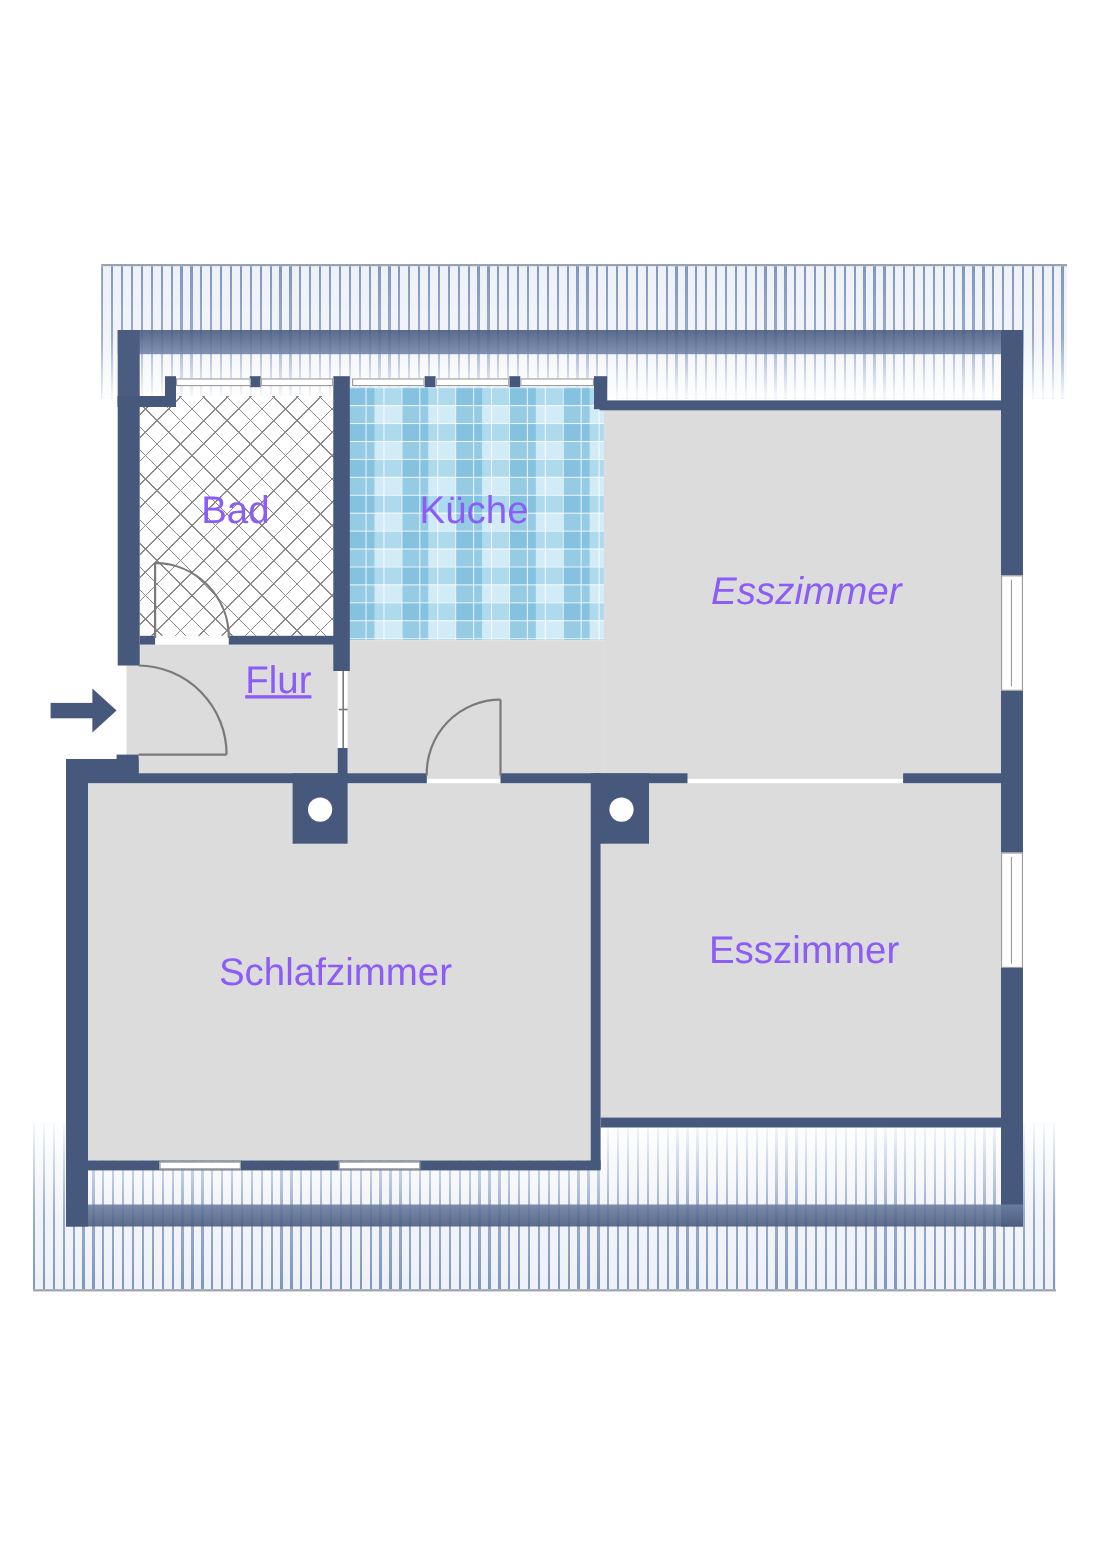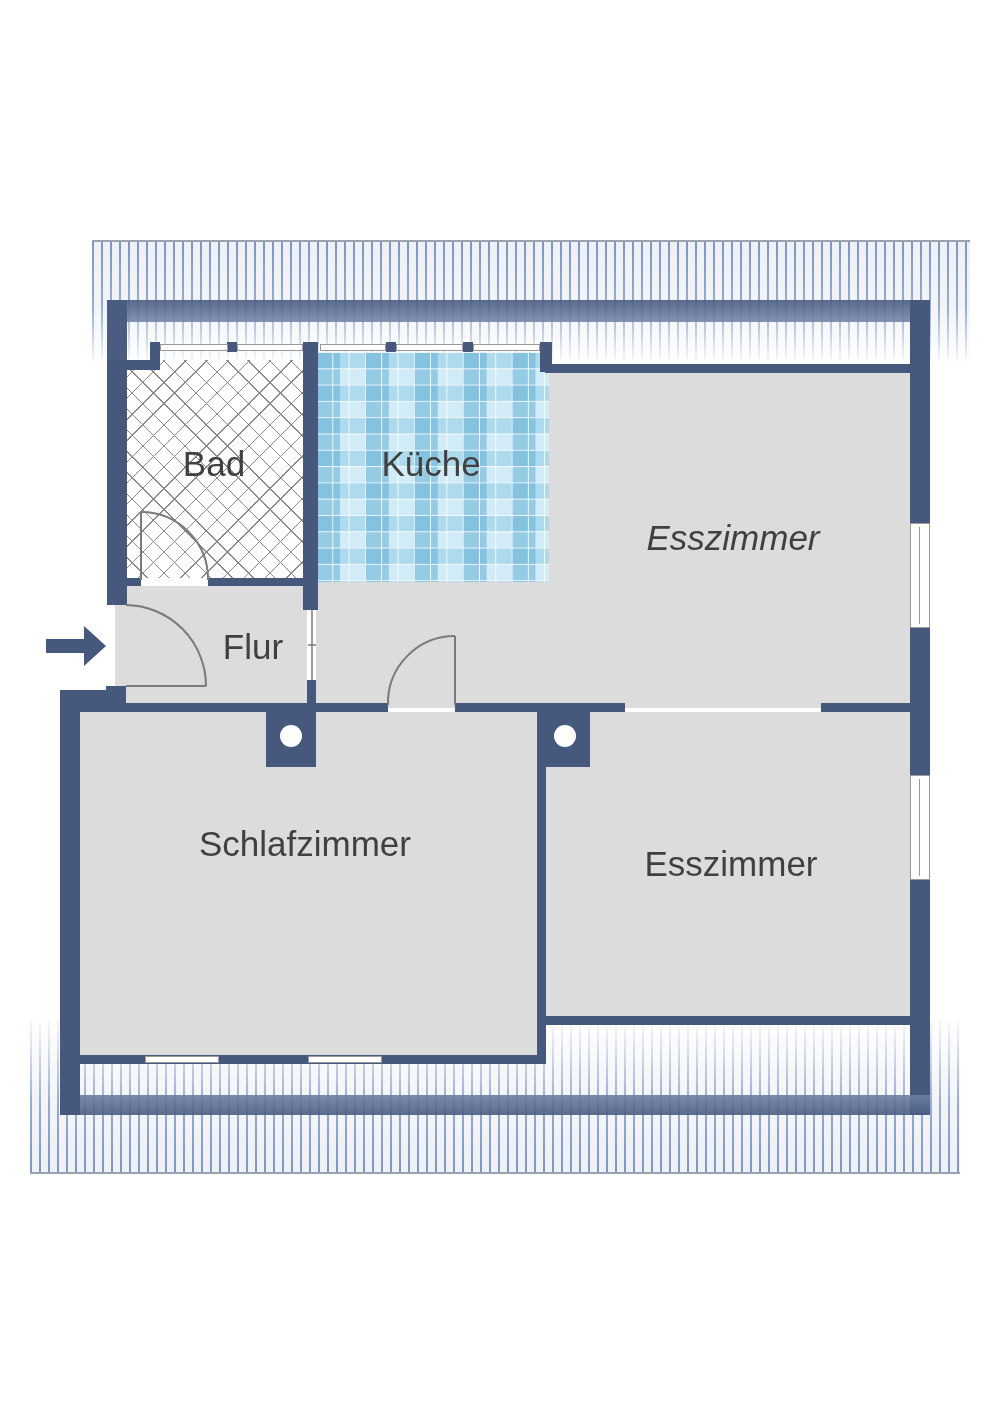--- a/index.html
+++ b/index.html
@@ -28,21 +28,21 @@
   .kitchen-floor{position:absolute;background-color:#d2ecf7;
     background-image:
       linear-gradient(90deg, rgba(255,255,255,0.85) 1px, transparent 1px),
       linear-gradient(rgba(255,255,255,0.85) 1px, transparent 1px),
       linear-gradient(90deg, rgba(90,170,210,0.5) 50%, transparent 50%),
       linear-gradient(rgba(130,195,225,0.45) 50%, transparent 50%);
     background-size:16.3px 16.3px,16.3px 16.3px,48.9px 48.9px,32.6px 32.6px;}
   .window-h{position:absolute;background:#ffffff;border:1px solid #9a9a9a;box-sizing:border-box;}
   .window-v{position:absolute;background:#ffffff;border:1px solid #9a9a9a;box-sizing:border-box;}
   .window-v::after{content:"";position:absolute;left:45%;top:3px;bottom:3px;width:1px;background:#9a9a9a;}
-  .label{position:absolute;color:#404040;font-size:35px;white-space:nowrap;transform:translate(-50%,-50%);}
+  .label{position:absolute;color:#8b5cf6;font-size:35px;white-space:nowrap;transform:translate(-50%,-50%);}
   .chimney{position:absolute;background:#46587c;}
   .chimney .hole{position:absolute;width:22px;height:22px;border-radius:50%;background:#fff;left:50%;top:22px;transform:translateX(-50%);}
   svg{position:absolute;left:0;top:0;}
 </style>
 </head>
 <body>
 
 <div>
 
   <div class="abs roof-top"></div>
@@ -119,17 +119,17 @@
     </g>
     <g fill="#46587c">
       <rect x="46" y="639" width="44" height="14"></rect>
       <polygon points="84,626 106,646 84,666"></polygon>
     </g>
   </svg>
 
   <div class="label" style="left:214px;top:464px;">Bad</div>
   <div class="label" style="left:431px;top:464px;">Küche</div>
   <div class="label" style="left:733px;top:538px;font-style:italic;">Esszimmer</div>
-  <div class="label" style="left:253px;top:647px;">Flur</div>
-  <div class="label" style="left:305px;top:844px;">Schlafzimmer</div>
+  <div class="label" style="left:253px;top:619px;text-decoration:underline;">Flur</div>
+  <div class="label" style="left:305px;top:884px;">Schlafzimmer</div>
   <div class="label" style="left:731px;top:864px;">Esszimmer</div>
 
 </div>
 
 </body></html>

